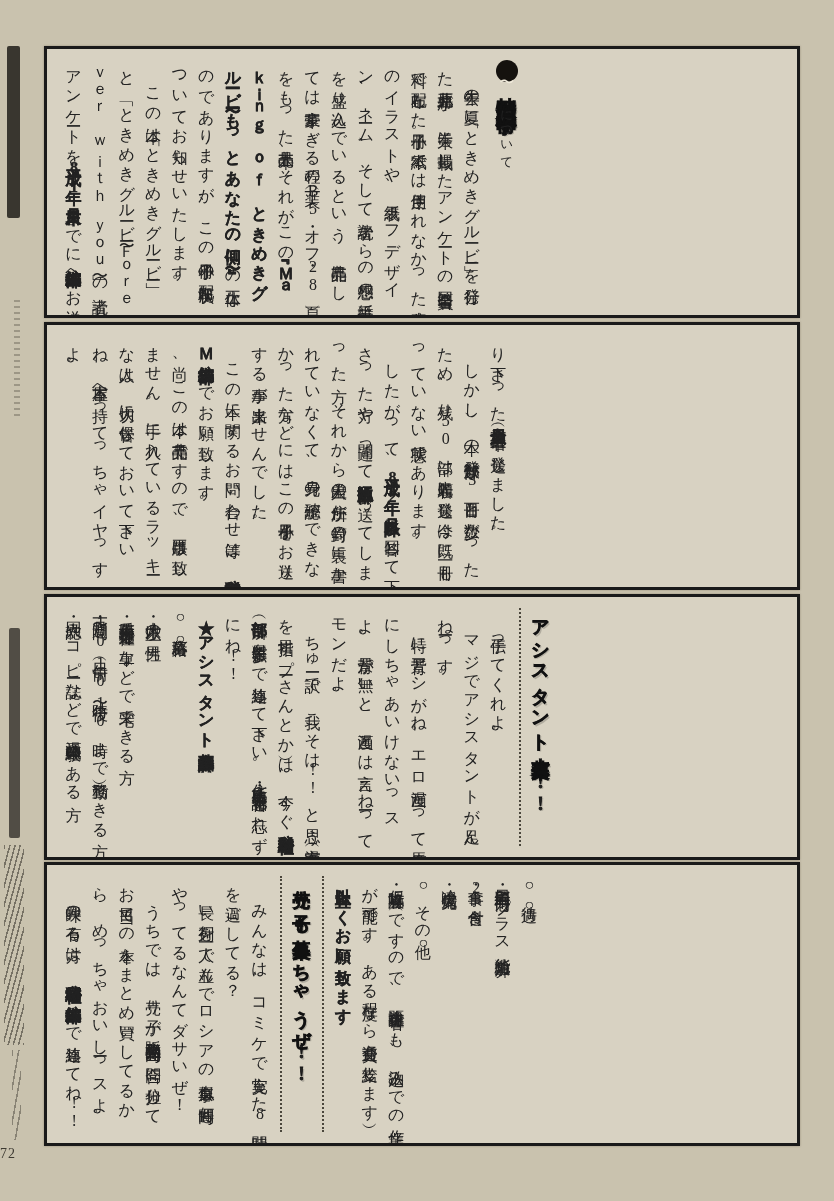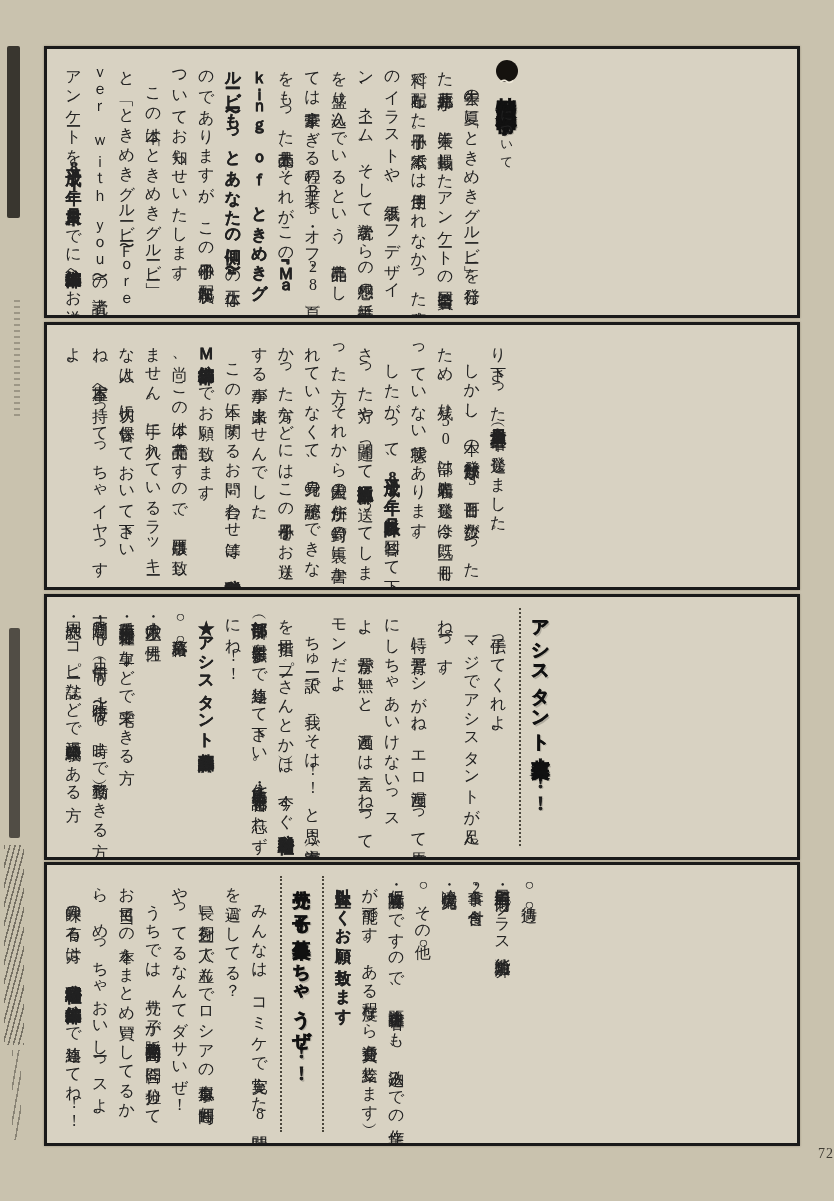--- a/index.html
+++ b/index.html
@@ -70,21 +70,21 @@
     line-height:1.4;
   }
   .sep{
     block-size:0;
     border-left:2px dotted #4a463c;
     margin-block:6px 8px;
   }
   #page-number{
     position:absolute;
     top:1146px;left:0;right:0;
-    text-align:right;
+    text-align:left;
     font-size:14px;
     color:#3d3a32;
     letter-spacing:1px;
   }
   
   .artifact{position:absolute;pointer-events:none;}
   #art1{left:7px;top:46px;width:13px;height:172px;background:#26231e;opacity:.88;border-radius:2px;filter:blur(.6px);}
   #art2{left:14px;top:300px;width:6px;height:120px;background:repeating-linear-gradient(to bottom,#4a453a 0 2px,transparent 2px 6px);opacity:.35;}
   #art3{left:9px;top:628px;width:11px;height:210px;background:#2a2722;opacity:.75;border-radius:2px;filter:blur(.7px);}
   #art4{left:4px;top:845px;width:20px;height:200px;background:repeating-linear-gradient(105deg,#332f28 0 1.5px,transparent 1.5px 5px);opacity:.55;}

